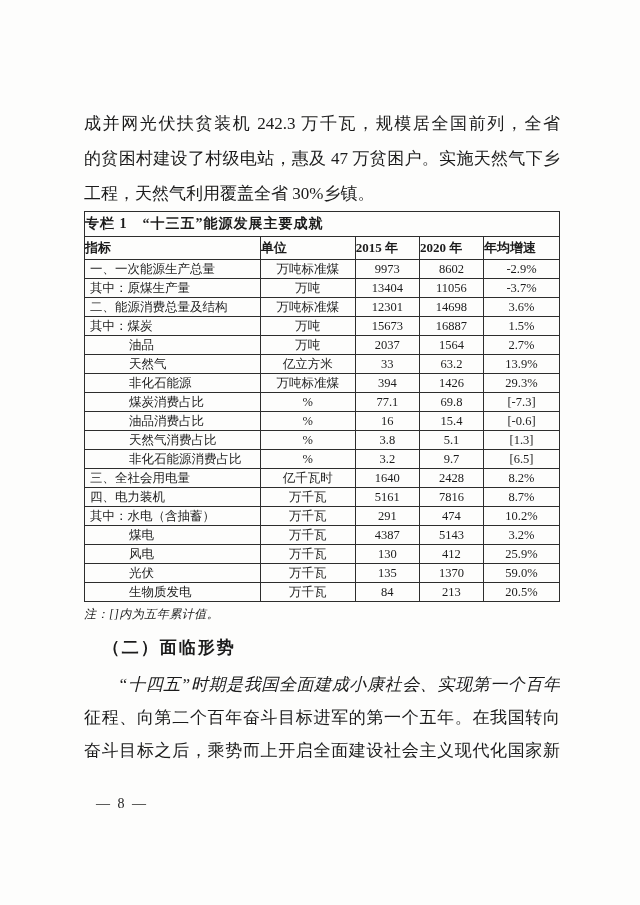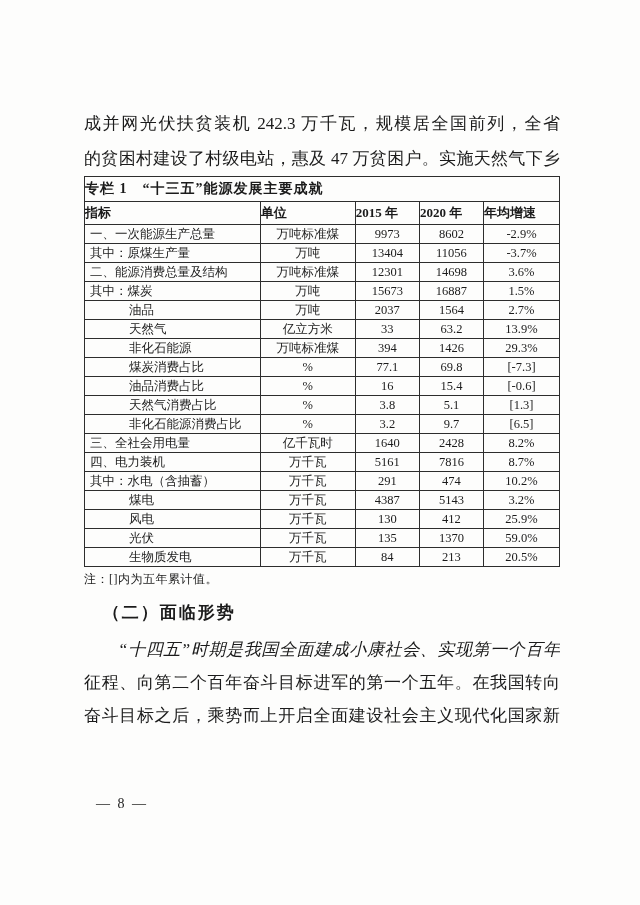--- a/index.html
+++ b/index.html
@@ -64,20 +64,21 @@
   }
   td.cell-indicator.ind { padding-left: 44px; }
   td.cell-unit, td.cell-num {
     height: 19px;
     font-size: 12.5px;
     text-align: center;
   }
   .note {
     margin-top: 4px;
     font-size: 12px;
+    font-style: italic;
     letter-spacing: 0.5px;
   }
   .section-heading {
     margin-top: 12px;
     font-size: 17px;
     font-weight: bold;
     text-indent: 1.1em;
     letter-spacing: 2px;
     line-height: 26px;
   }
@@ -91,20 +92,21 @@
   }
 </style>
 </head>
 <body>
 
 <div class="page">
 
   <div class="para intro">
       <div class="tline fill">成并网光伏扶贫装机 242.3 万千瓦，规模居全国前列，全省 95.7%</div>
       <div class="tline fill">的贫困村建设了村级电站，惠及 47 万贫困户。实施天然气下乡</div>
+      <div class="tline">工程，天然气利用覆盖全省 30%乡镇。</div>
     </div>
 
   <table class="panel">
     <colgroup>
       <col style="width:37%">
       <col style="width:20%">
       <col style="width:13.5%">
       <col style="width:13.5%">
       <col style="width:16%">
     </colgroup>

